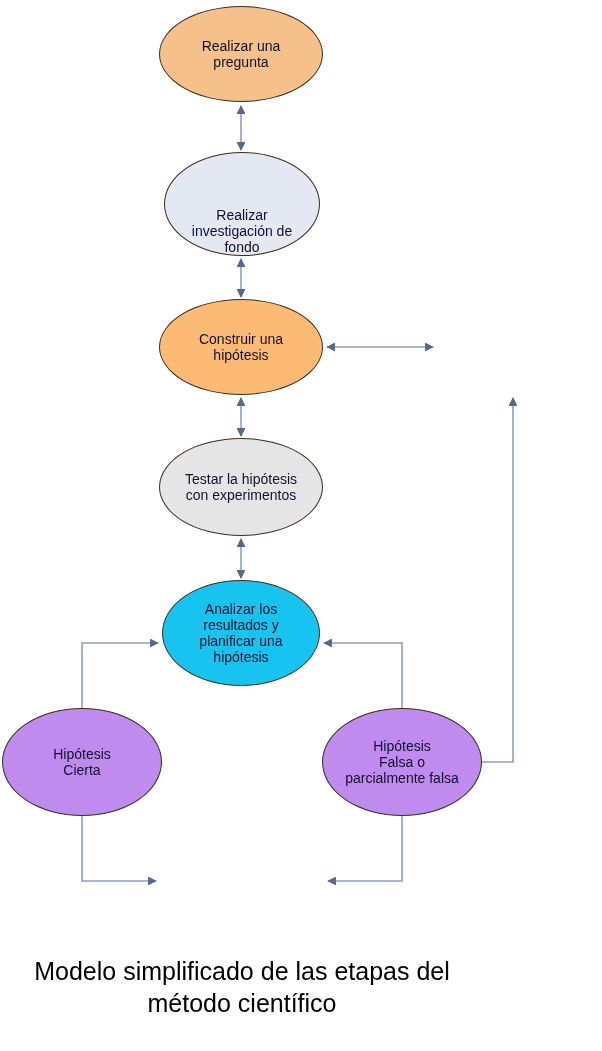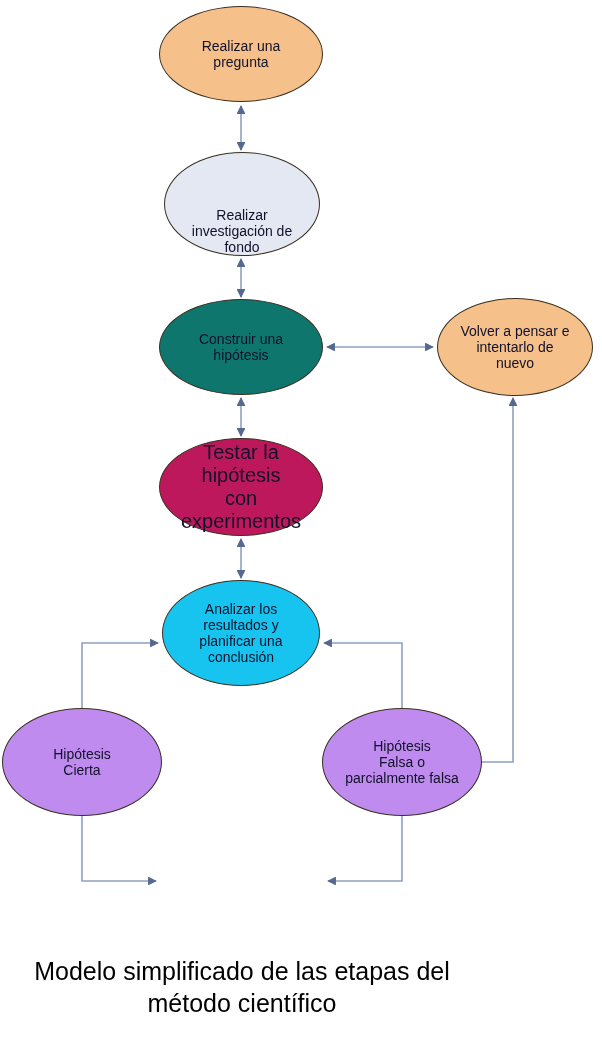--- a/index.html
+++ b/index.html
@@ -93,38 +93,33 @@
 
   <div class="node" style="left: 159px; top: 6px; width: 164px; height: 96px; background: rgb(245, 192, 138); font-size: 14px; border-color: rgb(58, 48, 32);">
     <span>Realizar una
 pregunta</span>
   </div>
   <div class="node" style="left: 164px; top: 152px; width: 156px; height: 104px; background: rgb(228, 232, 242); font-size: 14px; border-color: rgb(58, 48, 32); align-items: flex-end;">
     <span>Realizar
 investigación de
 fondo</span>
   </div>
-  <div class="node" style="left: 159px; top: 299px; width: 164px; height: 96px; background: #0f766e; font-size: 14px; border-color: rgb(58, 48, 32);">
+  <div class="node" style="left: 159px; top: 299px; width: 164px; height: 96px; background: #fdba74; font-size: 14px; border-color: rgb(58, 48, 32);">
     <span>Construir una
 hipótesis</span>
   </div>
-  <div class="node" style="left: 437px; top: 298px; width: 156px; height: 98px; background: rgb(245, 192, 138); font-size: 14px; border-color: rgb(58, 48, 32);">
-    <span>Volver a pensar e
-intentarlo de
-nuevo</span>
-  </div>
-  <div class="node" style="left: 159px; top: 438px; width: 164px; height: 98px; background: #be185d; font-size: 20px; border-color: rgb(58, 48, 32);">
+  <div class="node" style="left: 159px; top: 438px; width: 164px; height: 98px; background: #e5e5e5; font-size: 14px; border-color: rgb(58, 48, 32);">
     <span>Testar la hipótesis
 con experimentos</span>
   </div>
   <div class="node" style="left: 162px; top: 580px; width: 158px; height: 106px; background: rgb(23, 196, 239); font-size: 14px; border-color: rgb(58, 48, 32);">
     <span>Analizar los
 resultados y
 planificar una
-conclusión</span>
+hipótesis</span>
   </div>
   <div class="node" style="left: 2px; top: 708px; width: 160px; height: 108px; background: rgb(191, 139, 238); font-size: 14px; border-color: rgb(58, 48, 32);">
     <span>Hipótesis
 Cierta</span>
   </div>
   <div class="node" style="left: 322px; top: 708px; width: 160px; height: 108px; background: rgb(191, 139, 238); font-size: 14px; border-color: rgb(58, 48, 32);">
     <span>Hipótesis
 Falsa o
 parcialmente falsa</span>
   </div>

